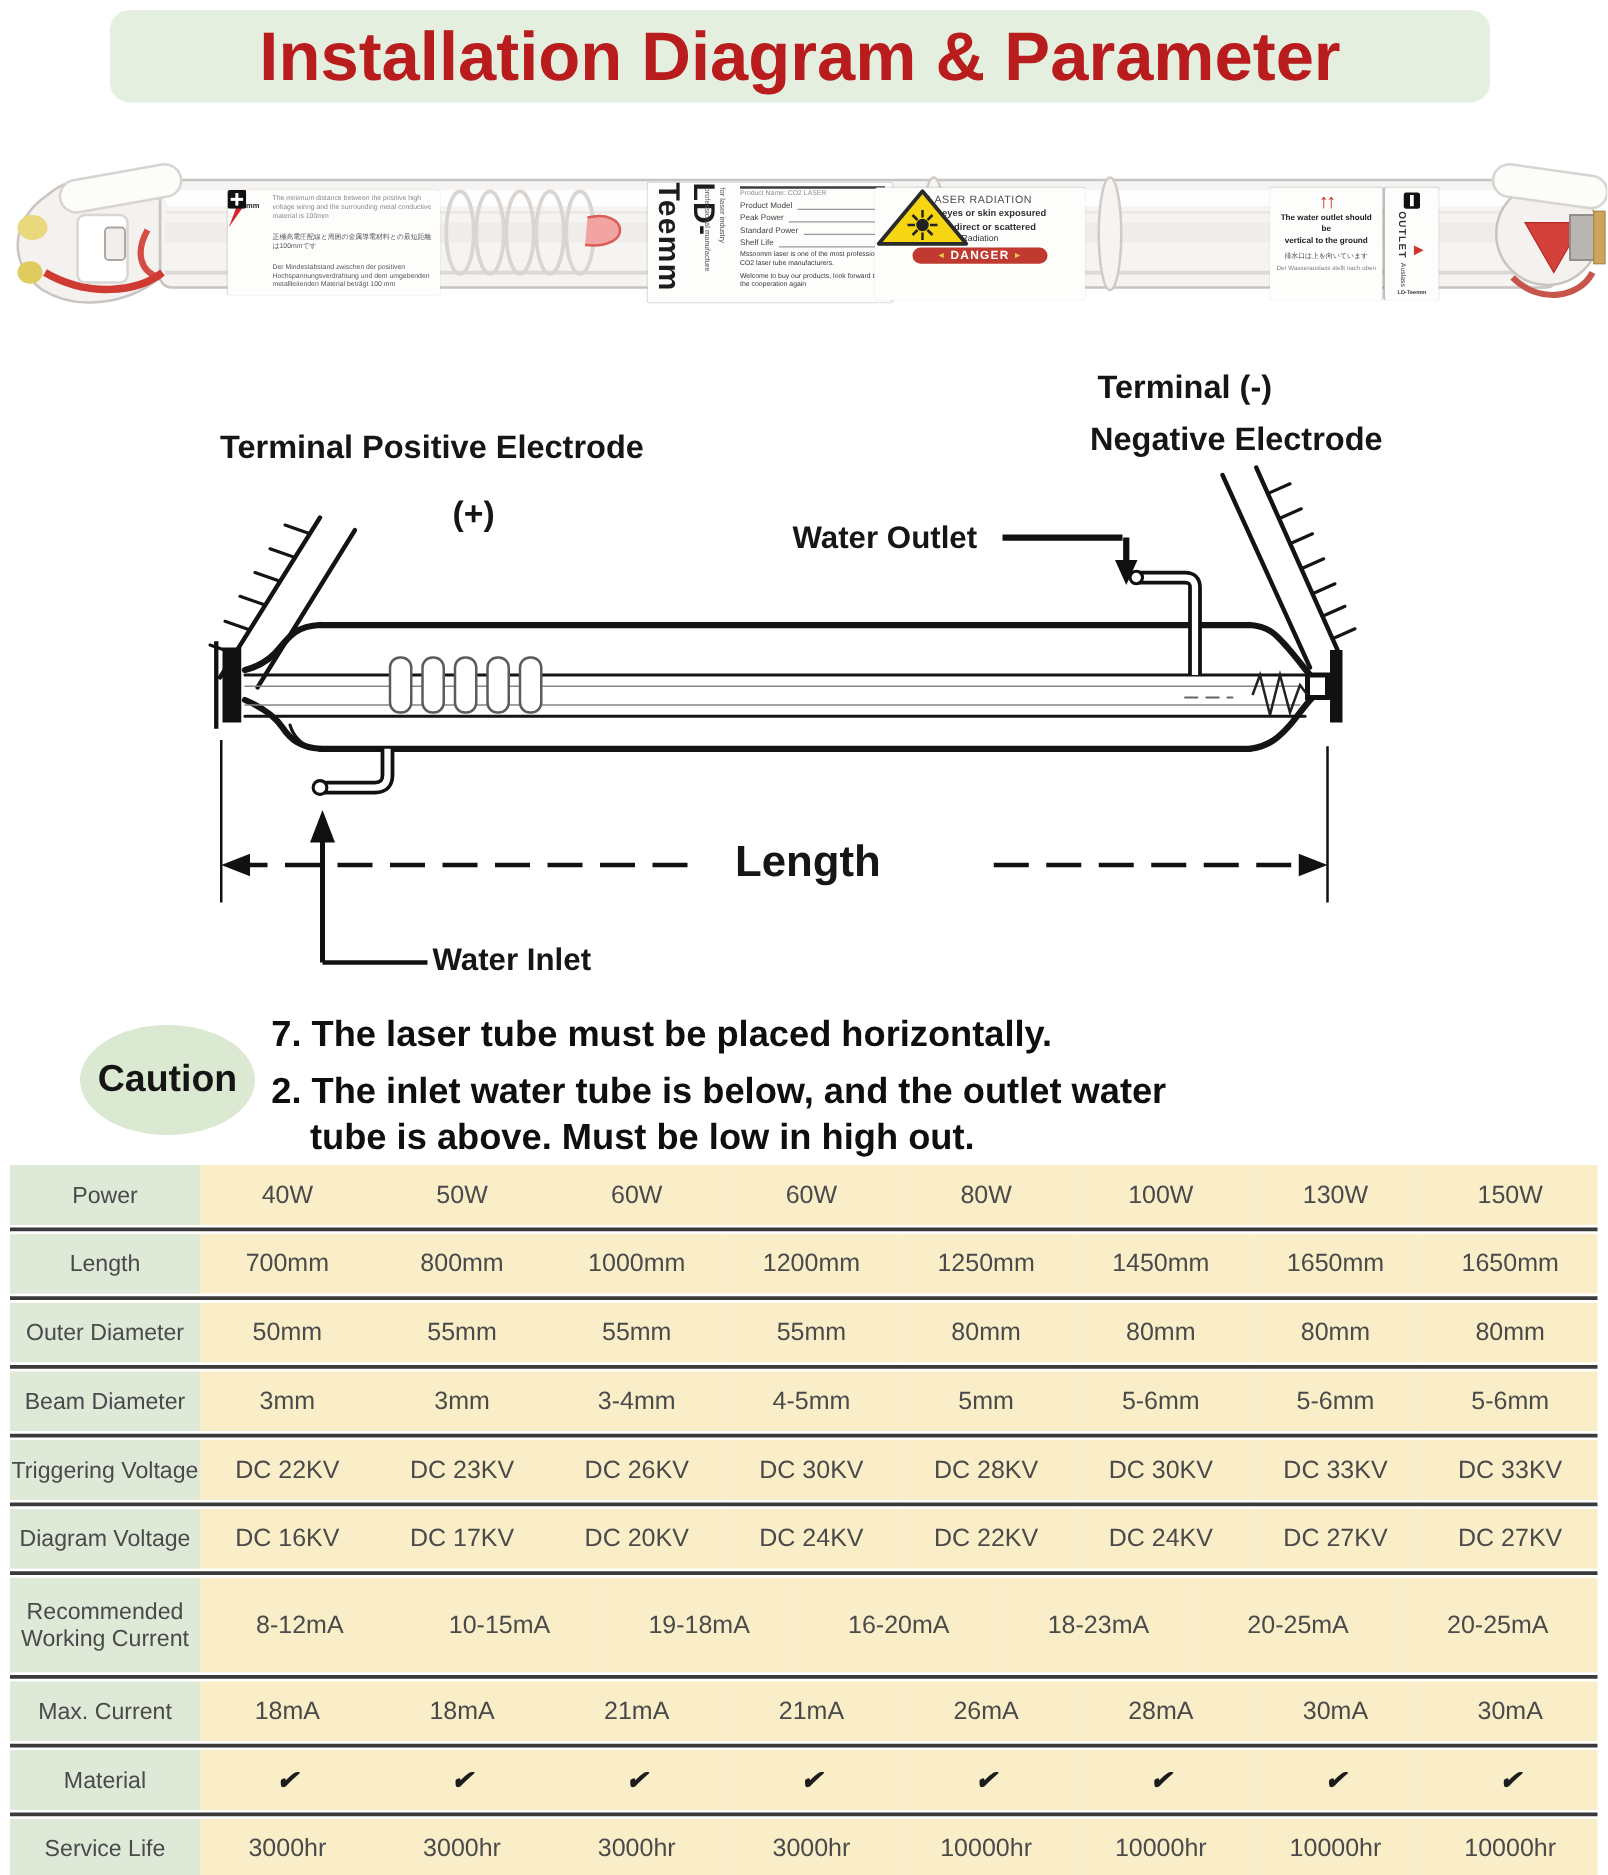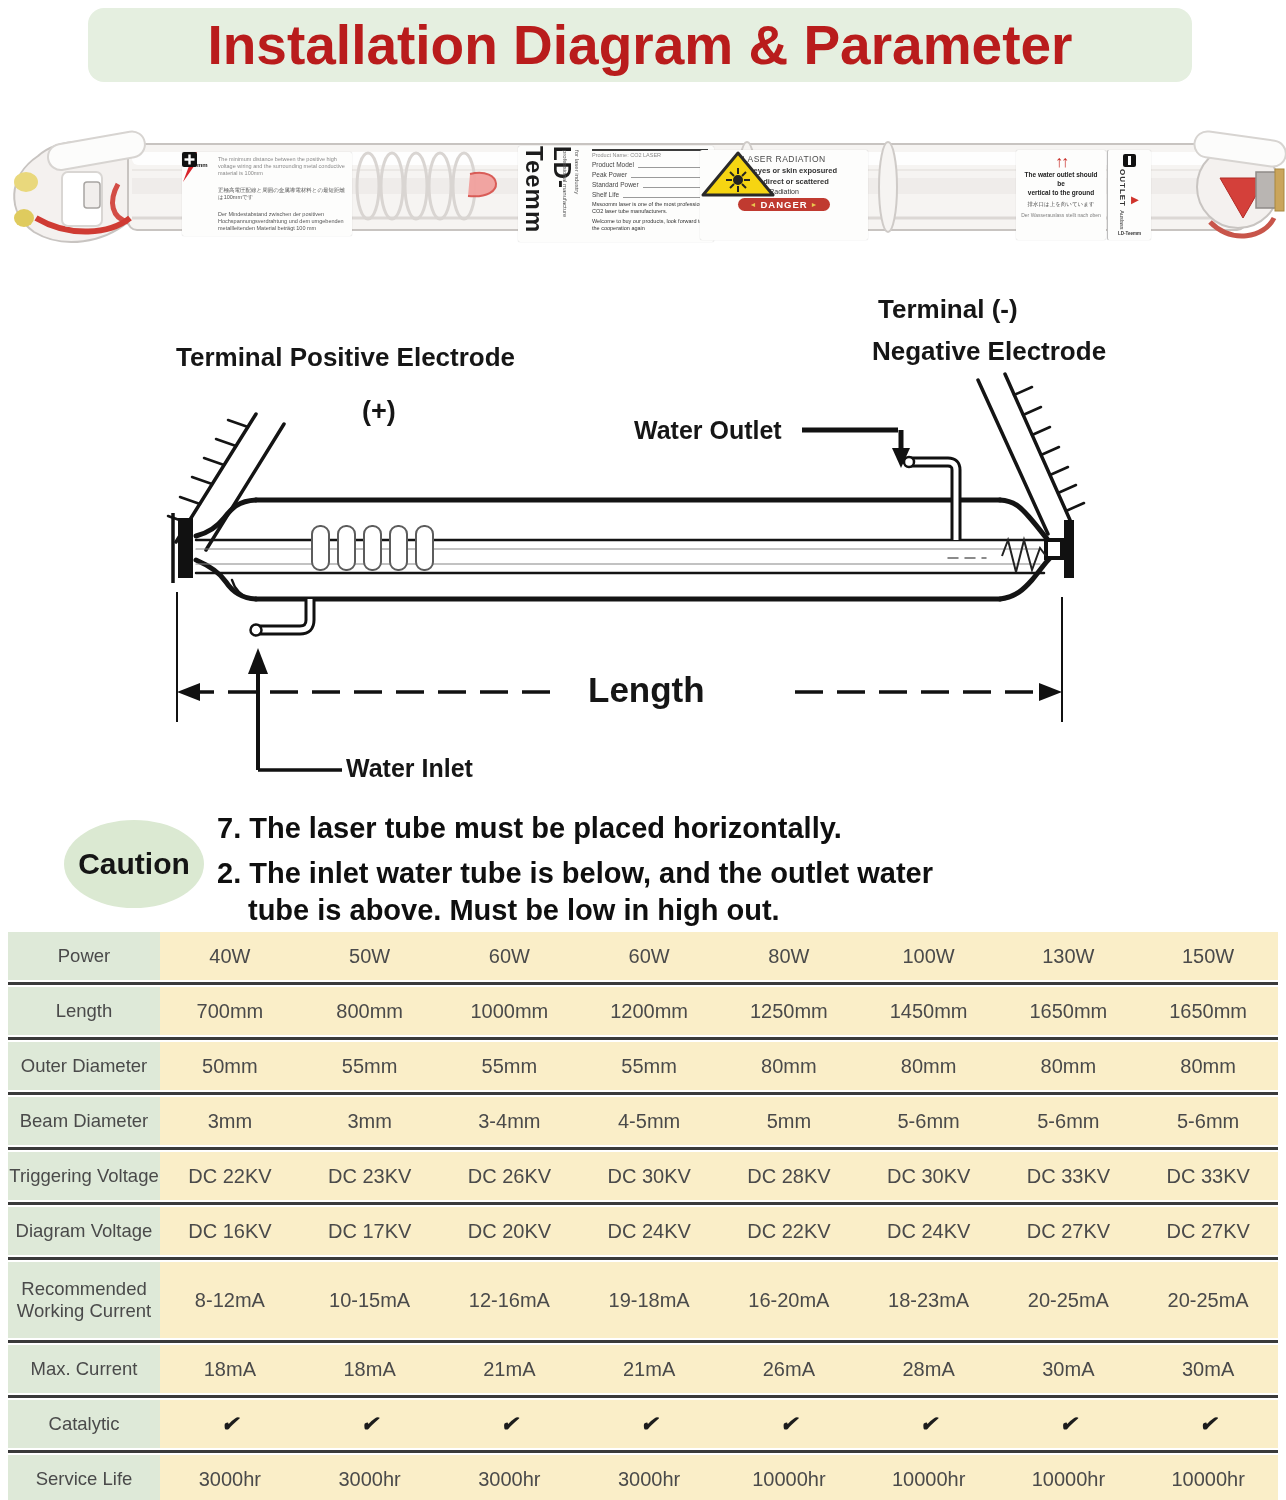--- a/index.html
+++ b/index.html
@@ -30,21 +30,21 @@
   .vsub2{position:absolute;left:56px;top:4px;height:90px;font-size:6px;color:#555;}
   .field-row{display:flex;align-items:flex-end;font-size:6.5px;color:#444;margin-top:3px;}
   .field-row .fline{flex:1;border-bottom:1px solid #9a9a9a;margin-left:4px;height:6px;}
   .pn-line{font-size:5.5px;color:#8a8a8a;border-top:2px solid #3c3c3c;padding-top:1px;}
   .lbl-center .note{font-size:5.5px;color:#333;margin-top:3px;line-height:1.25;}
 
   .lbl-warn{left:700px;top:24px;width:168px;height:90px;text-align:center;padding-top:3px;box-sizing:border-box;}
   .warn-title{font-size:8.5px;color:#4a4a4a;letter-spacing:.5px;margin-top:1px;}
   .warn-line{font-size:7.5px;color:#333;margin-top:2px;font-weight:bold;}
   .warn-line.thin{font-weight:normal;font-size:7px;}
-  .danger-pill{margin:3px auto 0;width:92px;height:13px;background:#c03a30;border-radius:7px;
+  .danger-pill{margin:3px auto 0;width:108px;height:13px;background:#c03a30;border-radius:7px;
                color:#fff;font-size:9.5px;font-weight:bold;letter-spacing:1px;display:flex;
                align-items:center;justify-content:center;gap:3px;}
   .danger-pill .chev{color:#e9c84e;font-size:7px;}
 
   .lbl-outlet{left:1016px;top:24px;width:90px;height:90px;text-align:center;padding:5px 4px;box-sizing:border-box;}
   .up-arrows{color:#c9302b;font-size:16px;font-weight:bold;letter-spacing:-2px;line-height:14px;}
   .out-bold{font-size:6.5px;font-weight:bold;color:#222;line-height:1.35;margin-top:2px;}
   .out-jp{font-size:5.5px;color:#444;margin-top:4px;}
   .out-de{font-size:5px;color:#808080;margin-top:4px;}
   .lbl-strip{left:1107px;top:24px;width:44px;height:90px;border-left:1px solid #bdbdbd;
@@ -419,21 +419,20 @@
     <div class="tsep">
       <i></i>
     </div>
     <div class="trow tall">
       <div class="tlabel">
         <span>Recommended</span>
         <span>Working Current</span>
       </div>
       <div class="tcell">8-12mA</div>
       <div class="tcell">10-15mA</div>
-      <div class="tcell">12-16mA</div>
       <div class="tcell">19-18mA</div>
       <div class="tcell">16-20mA</div>
       <div class="tcell">18-23mA</div>
       <div class="tcell">20-25mA</div>
       <div class="tcell">20-25mA</div>
     </div>
     <div class="tsep">
       <i></i>
     </div>
     <div class="trow">
@@ -447,21 +446,21 @@
       <div class="tcell">26mA</div>
       <div class="tcell">28mA</div>
       <div class="tcell">30mA</div>
       <div class="tcell">30mA</div>
     </div>
     <div class="tsep">
       <i></i>
     </div>
     <div class="trow">
       <div class="tlabel">
-        <span>Catalytic</span>
+        <span>Material</span>
       </div>
       <div class="tcell check">✔</div>
       <div class="tcell check">✔</div>
       <div class="tcell check">✔</div>
       <div class="tcell check">✔</div>
       <div class="tcell check">✔</div>
       <div class="tcell check">✔</div>
       <div class="tcell check">✔</div>
       <div class="tcell check">✔</div>
     </div>

